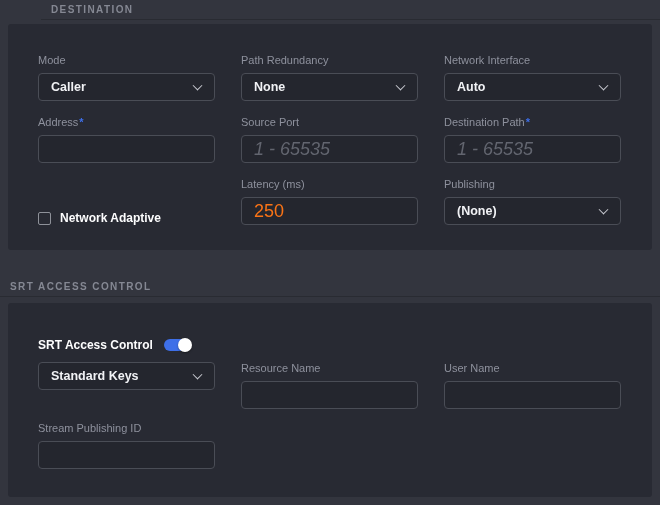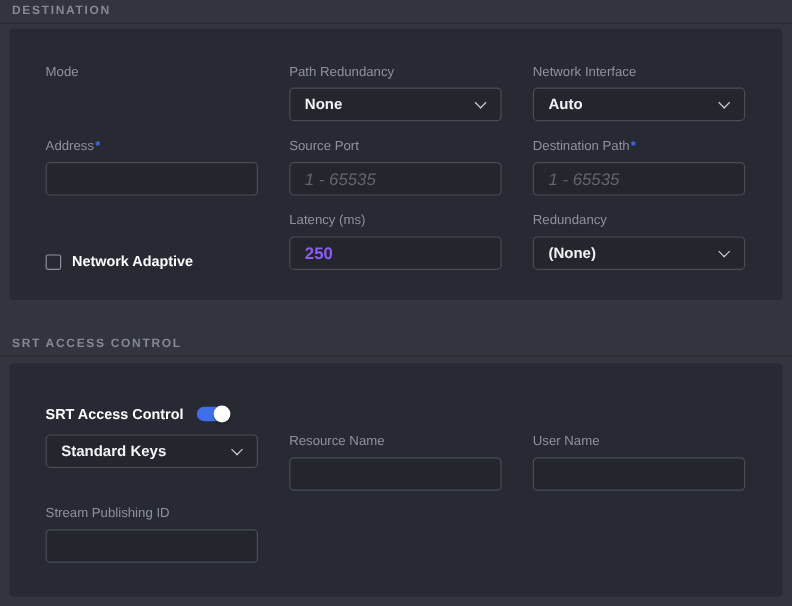--- a/index.html
+++ b/index.html
@@ -13,21 +13,21 @@
   .section-header {
     position: absolute;
     left: 0; right: 0;
     padding: 4px 0 0 10px;
     font-size: 10px;
     font-weight: 700;
     letter-spacing: 1.4px;
     color: #858893;
     border-bottom: 1px solid rgba(0,0,0,0.18);
   }
-  .header-destination { top: 0; height: 20px; }
+  .header-destination { top: 0; height: 20px; margin-left: 41px; }
   .header-srt { top: 270px; height: 27px; padding-top: 11px; }
   .panel {
     position: absolute;
     left: 8px;
     width: 644px;
     background: #282a33;
     border-radius: 3px;
   }
   .panel-destination { top: 24px; height: 226px; padding: 30px 31px 0 30px; }
   .panel-srt { top: 303px; height: 194px; padding: 34px 31px 0 30px; }
@@ -74,23 +74,23 @@
     width: 7px;
     height: 7px;
     border-right: 1.6px solid #c9cbd2;
     border-bottom: 1.6px solid #c9cbd2;
     transform: translateY(-70%) rotate(45deg);
   }
   input.control {
     display: block;
     padding: 0 12px;
     font-family: "Liberation Sans", sans-serif;
-    font-size: 14px;
-    font-weight: 700;
-    color: #8b5cf6;
+    font-size: 18px;
+    font-weight: 400;
+    color: #f97316;
     outline: none;
   }
   input.control::placeholder {
     color: #62656f;
     font-style: italic;
     font-weight: 400;
   }
   .checkbox-spacer { height: 19px; }
   .checkbox-row {
     height: 28px;
@@ -144,20 +144,24 @@
 </head>
 <body>
 
 <div class="section-header header-destination">DESTINATION</div>
 
 <div class="panel panel-destination">
   <div class="grid">
 
     <div class="field">
       <div class="field-label">Mode</div>
+      <div class="control select">
+        <span class="select-value">Caller</span>
+        <span class="chevron"></span>
+      </div>
     </div>
 
     <div class="field">
       <div class="field-label">Path Redundancy</div>
       <div class="control select">
         <span class="select-value">None</span>
         <span class="chevron"></span>
       </div>
     </div>
 
@@ -191,21 +195,21 @@
         <span class="checkbox-label">Network Adaptive</span>
       </div>
     </div>
 
     <div class="field">
       <div class="field-label">Latency (ms)</div>
       <input class="control" type="text" value="250" style="">
     </div>
 
     <div class="field">
-      <div class="field-label">Redundancy</div>
+      <div class="field-label">Publishing</div>
       <div class="control select">
         <span class="select-value">(None)</span>
         <span class="chevron"></span>
       </div>
     </div>
 
   </div>
 </div>
 
 <div class="section-header header-srt">SRT ACCESS CONTROL</div>

